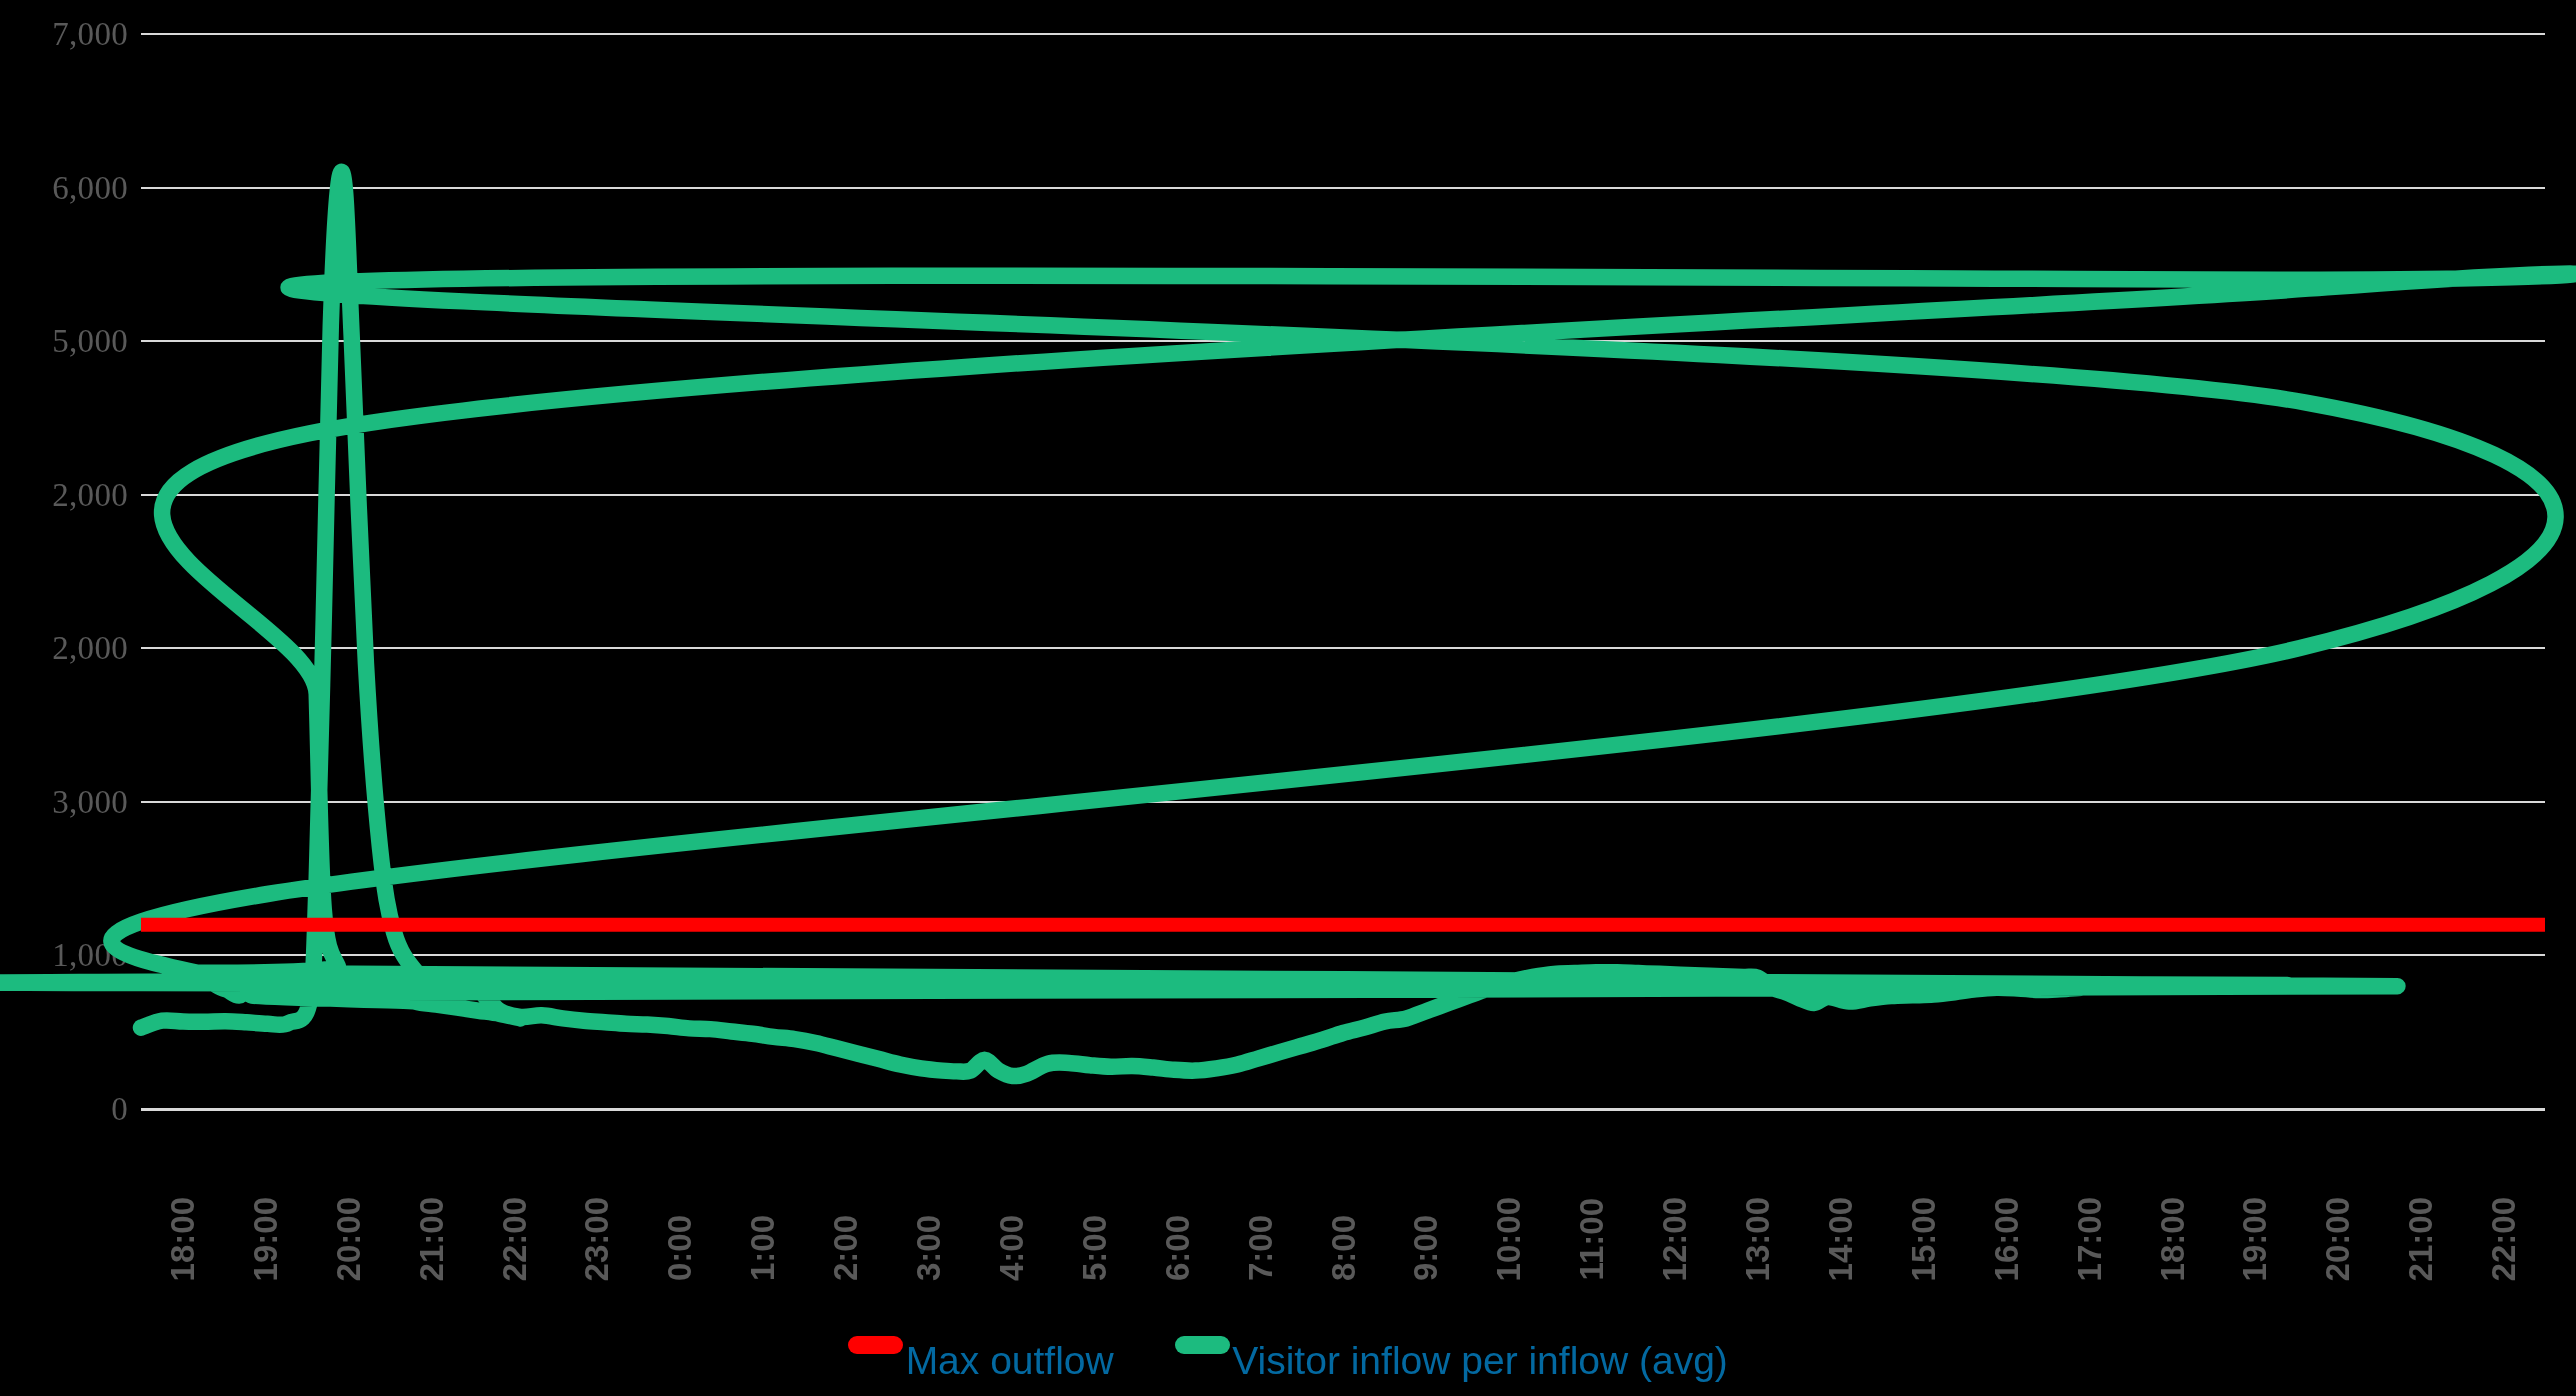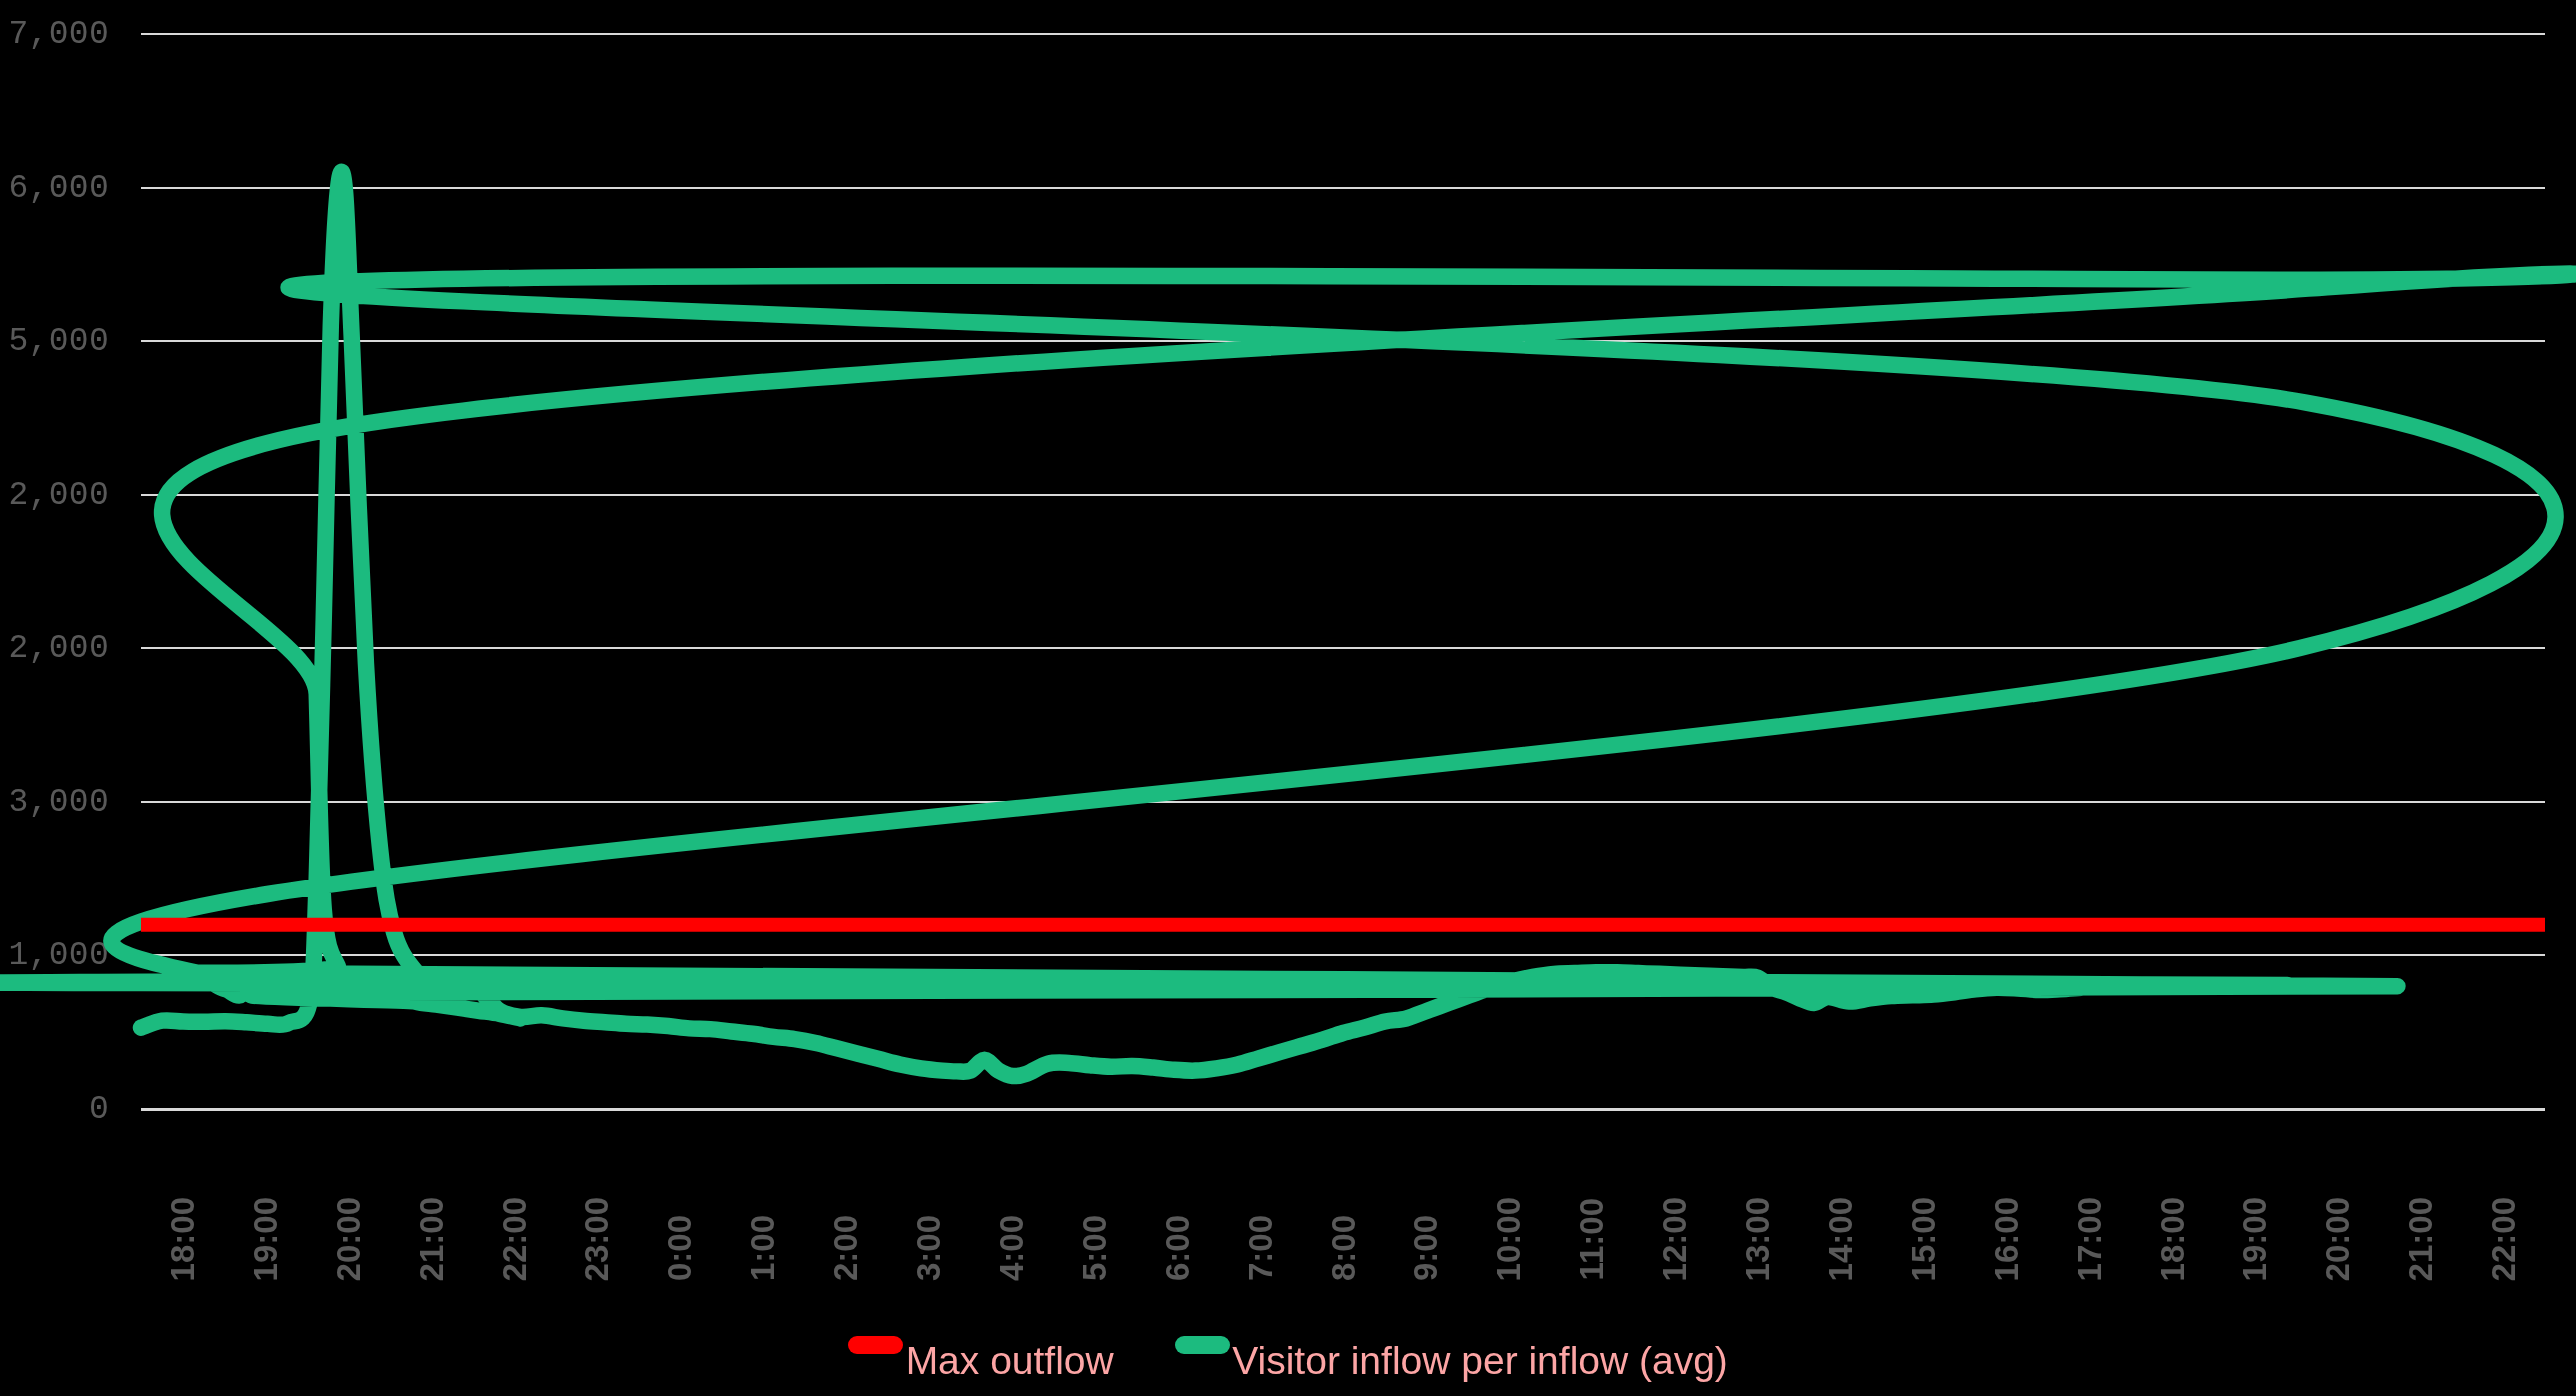--- a/index.html
+++ b/index.html
@@ -32,25 +32,25 @@
   
   .y-axis {
     position: absolute;
     left: 0px;
     top: 0px;
     width: 141px;
     height: 1143px;
   }
   .y-tick-label {
     position: absolute;
-    right: 32px;
+    right: 13px;
     transform: translateY(-50%);
     color: #595959;
     font-size: 33px;
-    font-family: Liberation Mono, monospace;
+    font-family: Liberation Serif, serif;
     letter-spacing: 0.3px;
     white-space: nowrap;
     text-align: right;
   }
 
   
   .gridline {
     position: absolute;
     left: 0;
     width: 2404px;
@@ -117,21 +117,21 @@
     align-items: center;
     gap: 2.5px;
   }
   .legend-swatch {
     width: 55px;
     height: 18px;
     border-radius: 9px;
     flex: none;
   }
   .legend-label {
-    color: #fca5a5;
+    color: #0369a1;
     font-size: 39px;
     font-family: "Liberation Sans", sans-serif;
     white-space: nowrap;
     margin-top: 31px;
   }
 </style>
 </head>
 <body>
 
 <div id="chart-root">

